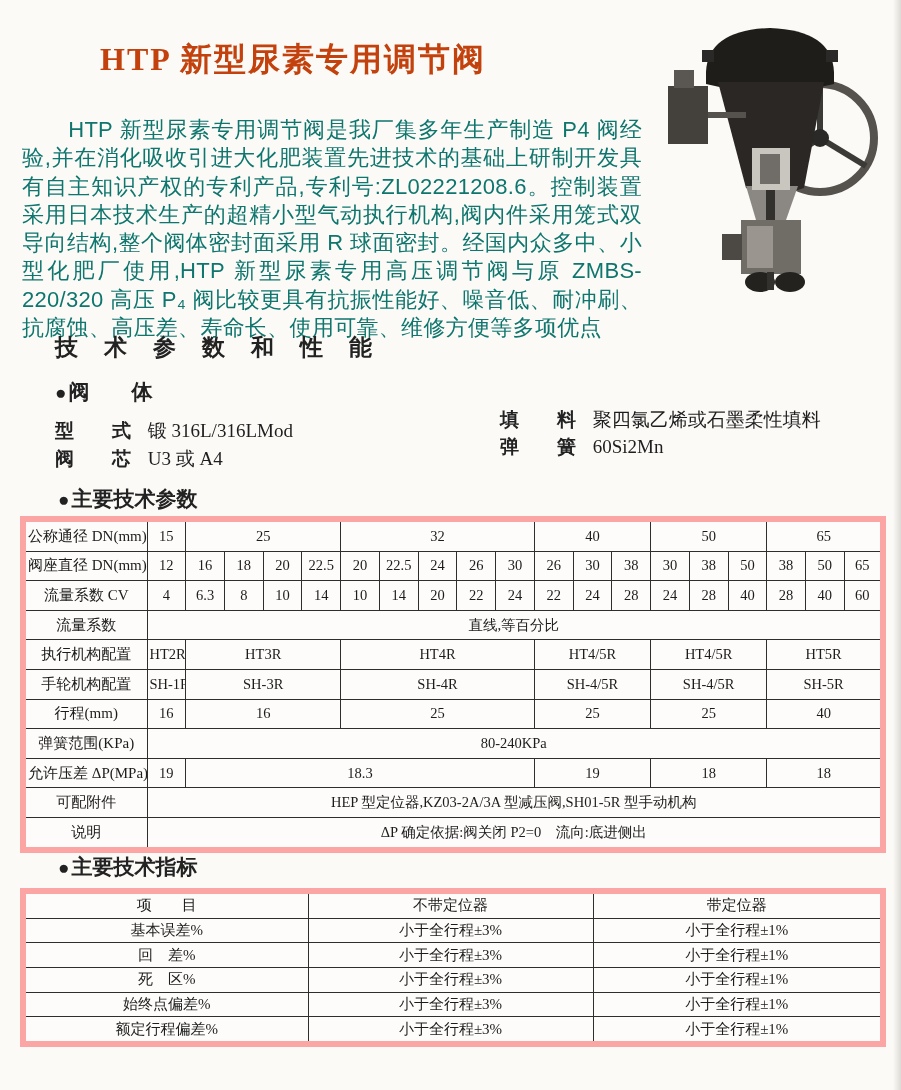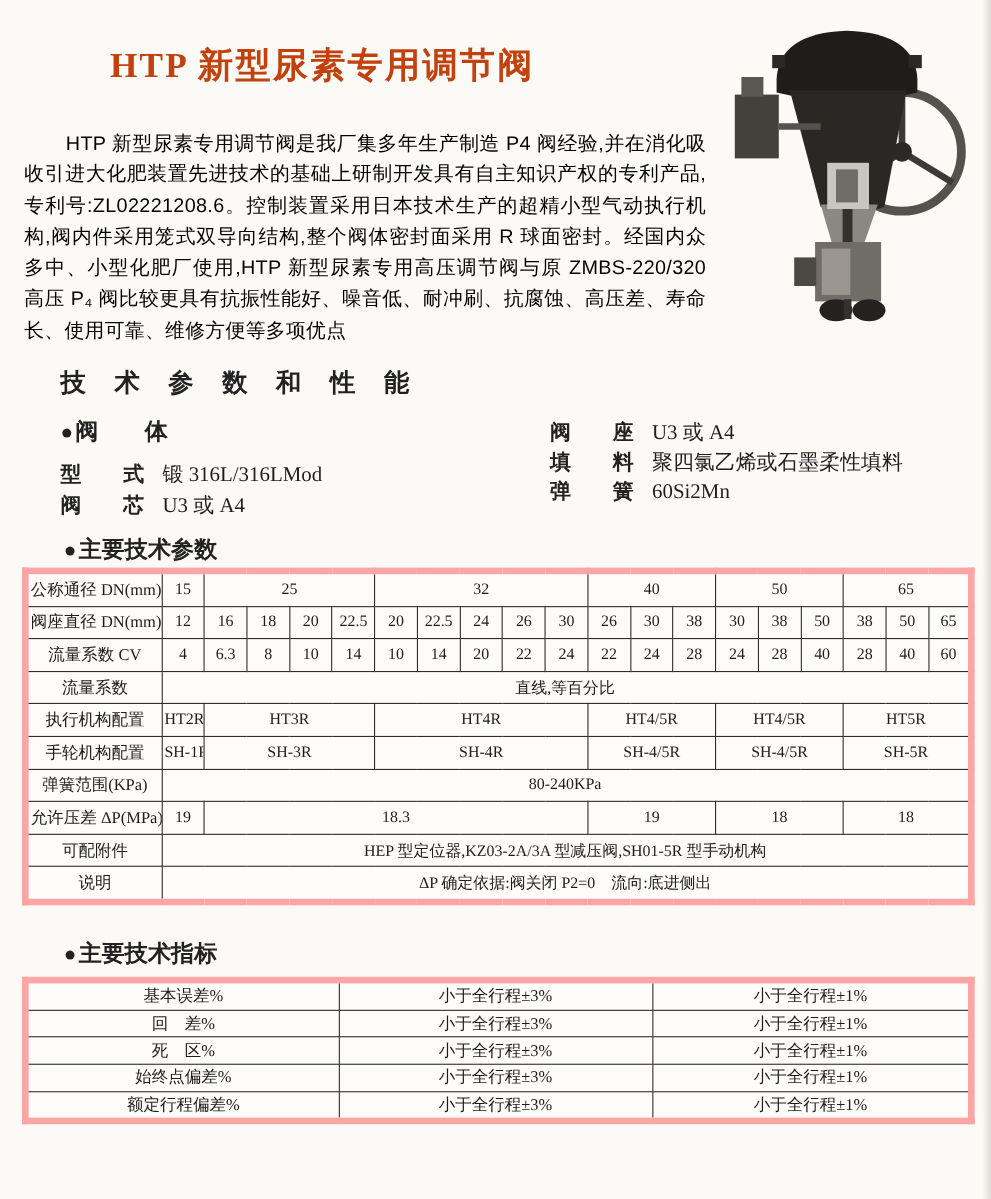--- a/index.html
+++ b/index.html
@@ -15,21 +15,21 @@
   .edge-shade{position:absolute;right:0;top:0;width:8px;height:100%;
     background:linear-gradient(to right,#fbfaf7,#dddbd5);}
   .doc-title{
     position:absolute;left:100px;top:38px;width:480px;
     font-family:"Liberation Serif", serif;
     font-weight:bold;font-size:32px;letter-spacing:2px;color:#c2410c;
   }
   .intro{
     position:absolute;left:22px;top:116px;width:620px;
     font-family:"Liberation Sans", sans-serif;
-    font-size:18px;line-height:28.3px;color:#000000;
+    font-size:22px;line-height:28.3px;color:#0f766e;
     text-align:justify;text-indent:2.1em;letter-spacing:0.3px;
   }
   .photo{position:absolute;left:648px;top:20px;width:245px;height:288px;}
   .sec-heading{
     position:absolute;left:55px;top:332px;
     font-family:Liberation Mono, monospace;
     font-weight:bold;font-size:23px;letter-spacing:26px;color:#222;white-space:nowrap;
   }
   .bullet-heading{
     position:absolute;
@@ -118,24 +118,20 @@
   <div class="bullet-heading" id="h-valve-body">
     <span class="bullet">●</span><span>阀　　体</span>
   </div>
 
   <div class="spec-row" style="left:55px;top:418px;">
     <span class="lab">型　　式</span>
     <span class="val">锻 316L/316LMod</span>
   </div>
   <div class="spec-row" style="left:55px;top:446px;">
     <span class="lab">阀　　芯</span>
-    <span class="val">U3 或 A4</span>
-  </div>
-  <div class="spec-row" style="left:500px;top:380px;">
-    <span class="lab">阀　　座</span>
     <span class="val">U3 或 A4</span>
   </div>
   <div class="spec-row" style="left:500px;top:407px;">
     <span class="lab">填　　料</span>
     <span class="val">聚四氯乙烯或石墨柔性填料</span>
   </div>
   <div class="spec-row" style="left:500px;top:434px;">
     <span class="lab">弹　　簧</span>
     <span class="val">60Si2Mn</span>
   </div>
@@ -237,20 +233,29 @@
         <tr>
           <td class="lbl">手轮机构配置</td>
           <td>SH-1R</td>
           <td colspan="4">SH-3R</td>
           <td colspan="5">SH-4R</td>
           <td colspan="3">SH-4/5R</td>
           <td colspan="3">SH-4/5R</td>
           <td colspan="3">SH-5R</td>
         </tr>
         <tr>
+          <td class="lbl">行程(mm)</td>
+          <td>16</td>
+          <td colspan="4">16</td>
+          <td colspan="5">25</td>
+          <td colspan="3">25</td>
+          <td colspan="3">25</td>
+          <td colspan="3">40</td>
+        </tr>
+        <tr>
           <td class="lbl">弹簧范围(KPa)</td>
           <td colspan="19">80-240KPa</td>
         </tr>
         <tr>
           <td class="lbl">允许压差 ΔP(MPa)</td>
           <td>19</td>
           <td colspan="9">18.3</td>
           <td colspan="3">19</td>
           <td colspan="3">18</td>
           <td colspan="3">18</td>
@@ -271,20 +276,25 @@
   </div>
 
   <table class="doc" id="indicators-table">
     <colgroup>
       <col style="width:285px">
         <col style="width:285px">
         <col>
     </colgroup>
     <tbody>
         <tr>
+          <td class="lbl">项　　目</td>
+          <td class="lbl">不带定位器</td>
+          <td class="lbl">带定位器</td>
+        </tr>
+        <tr>
           <td class="lbl">基本误差%</td>
           <td>小于全行程±3%</td>
           <td>小于全行程±1%</td>
         </tr>
         <tr>
           <td class="lbl">回　差%</td>
           <td>小于全行程±3%</td>
           <td>小于全行程±1%</td>
         </tr>
         <tr>

